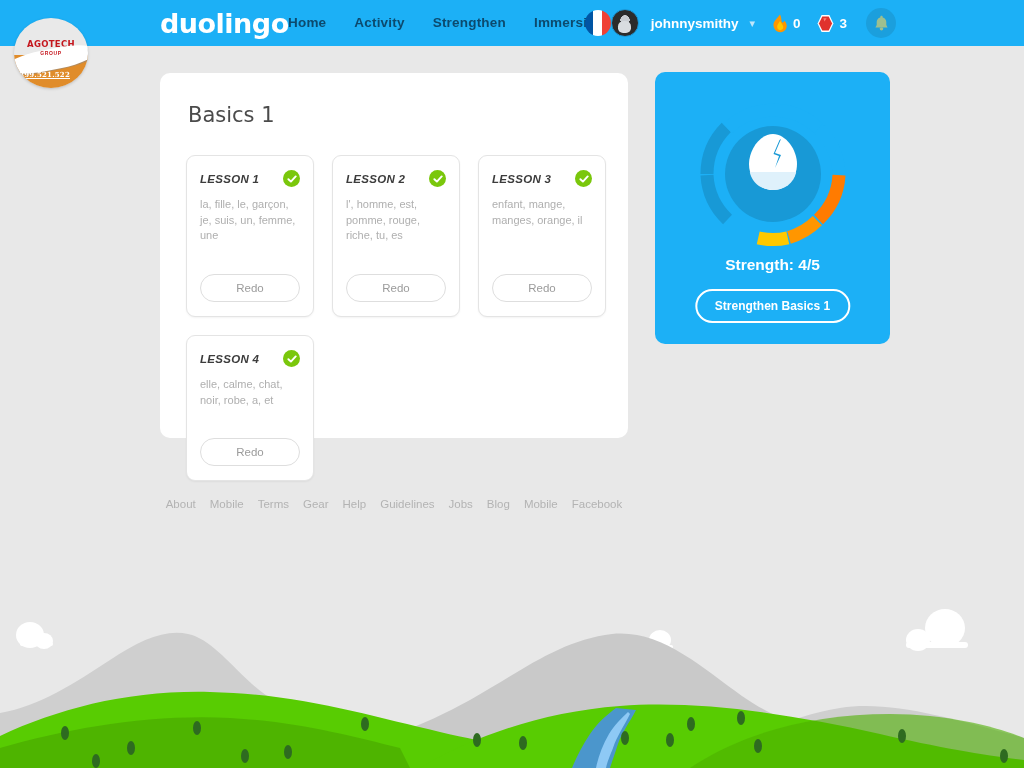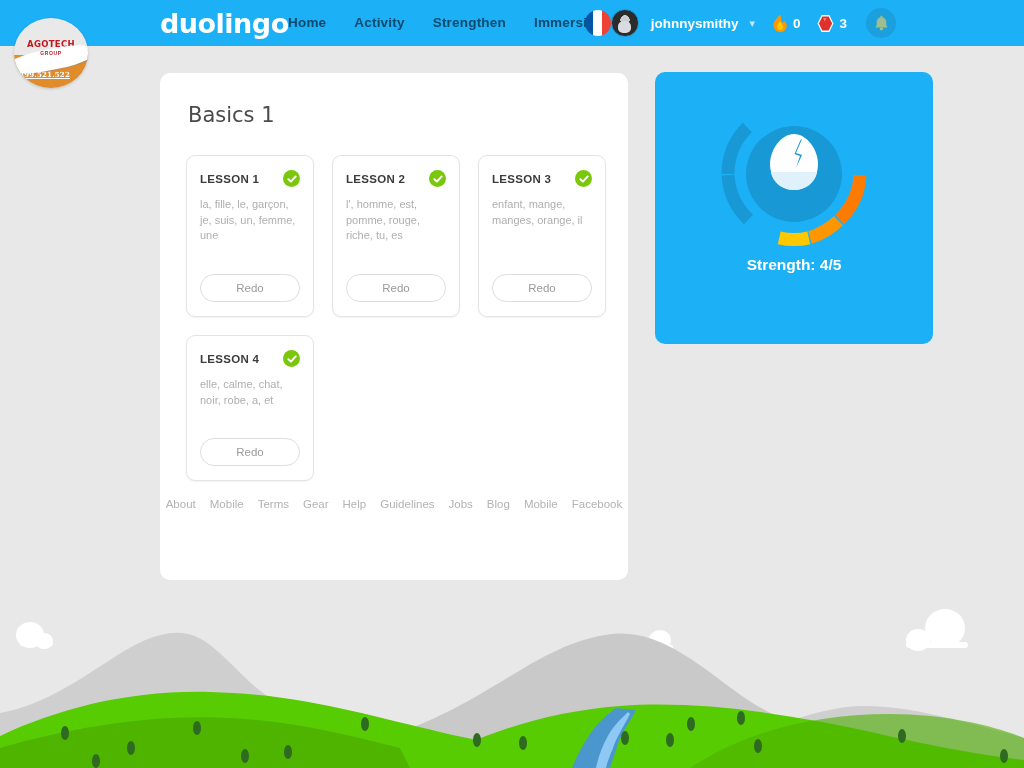--- a/index.html
+++ b/index.html
@@ -91,60 +91,60 @@
     font-family: "DejaVu Serif", serif;
     text-decoration: underline;
   }
   .wm-phicon {
     position: absolute; left: 0; bottom: 27%; width: 100%; text-align: center;
     font-size: 6px; color: #ffffff;
   }
 
   
   .content-card {
-    position: absolute; left: 160px; top: 73px; width: 468px; height: 507px;
+    position: absolute; left: 160px; top: 73px; width: 468px; height: 365px;
     background: #fff; border-radius: 10px;
   }
   .skill-title {
     position: absolute; left: 28px; top: 30px;
     font-size: 21px; color: #4b4b4b; font-weight: normal;
     font-family: "DejaVu Sans", sans-serif;
   }
   .lesson-grid {
     position: absolute; left: 26px; top: 82px; width: 420px;
     display: flex; flex-wrap: wrap; gap: 18px 18px;
   }
   .lesson-card {
     width: 128px; background: #fff; border: 1px solid #e4e4e4;
     border-radius: 9px; padding: 14px 13px 14px 13px;
     box-shadow: 0 1px 2px rgba(0,0,0,.05); cursor: pointer;
   }
   .lesson-head { display: flex; align-items: center; justify-content: space-between; }
   .lesson-name {
-    font-size: 11.5px; font-weight: bold; color: #3c3c3c; letter-spacing: .3px;
+    font-size: 11.5px; font-weight: bold; color: #3c3c3c; letter-spacing: .3px; font-style: italic;
   }
   .check-badge {
     width: 17px; height: 17px; border-radius: 50%; background: #7ac70c;
     display: flex; align-items: center; justify-content: center; flex-shrink: 0;
   }
   .lesson-words {
     margin-top: 10px; font-size: 11px; line-height: 15.5px; color: #afafaf;
     min-height: 47px;
   }
   .redo-btn {
     display: block; width: 100%; margin-top: 14px; padding: 7px 0;
     background: #fff; border: 1.3px solid #dedede; border-radius: 20px;
     color: #9b9b9b; font-size: 11.5px; cursor: pointer;
     font-family: "Liberation Sans", sans-serif;
   }
   .lesson-card.tall .lesson-words { min-height: 63px; }
 
   
   .strength-card {
-    position: absolute; left: 655px; top: 72px; width: 278px; height: 272px;
+    position: absolute; left: 655px; top: 72px; width: 235px; height: 272px;
     background: #1cb0f6; border-radius: 10px;
   }
   .ring-wrap { position: absolute; left: 50%; top: 22px; transform: translateX(-50%); }
   .strength-label {
     position: absolute; left: 0; top: 184px; width: 100%; text-align: center;
     color: #fff; font-size: 15.5px; font-weight: bold;
   }
   .strengthen-btn {
     position: absolute; left: 50%; top: 217px; transform: translateX(-50%);
     padding: 8px 18px; background: transparent; border: 2px solid #fff;
@@ -350,20 +350,21 @@
         </g>
         <circle cx="80" cy="80" r="48" fill="#1899d6"></circle>
         <g>
           <path d="M80 40 C93 40 104 56 104 70 C104 85 93 96 80 96 C67 96 56 85 56 70 C56 56 67 40 80 40 Z" fill="#ffffff"></path>
           <path d="M56.8 78 C59 89 68.5 96 80 96 C91.5 96 101 89 103.2 78 Z" fill="#dff1fb"></path>
           <path d="M88 45 L82 59 L88 61 L82 74 L86 62 L80.5 60 L86.5 46 Z" fill="#1899d6"></path>
         </g>
       </svg>
     </div>
     <div class="strength-label">Strength: 4/5</div>
+    <button class="strengthen-btn">Strengthen Basics 1</button>
   </div>
 
   <div class="footer">
     <a>About</a>
     <a>Mobile</a>
     <a>Terms</a>
     <a>Gear</a>
     <a>Help</a>
     <a>Guidelines</a>
     <a>Jobs</a>

